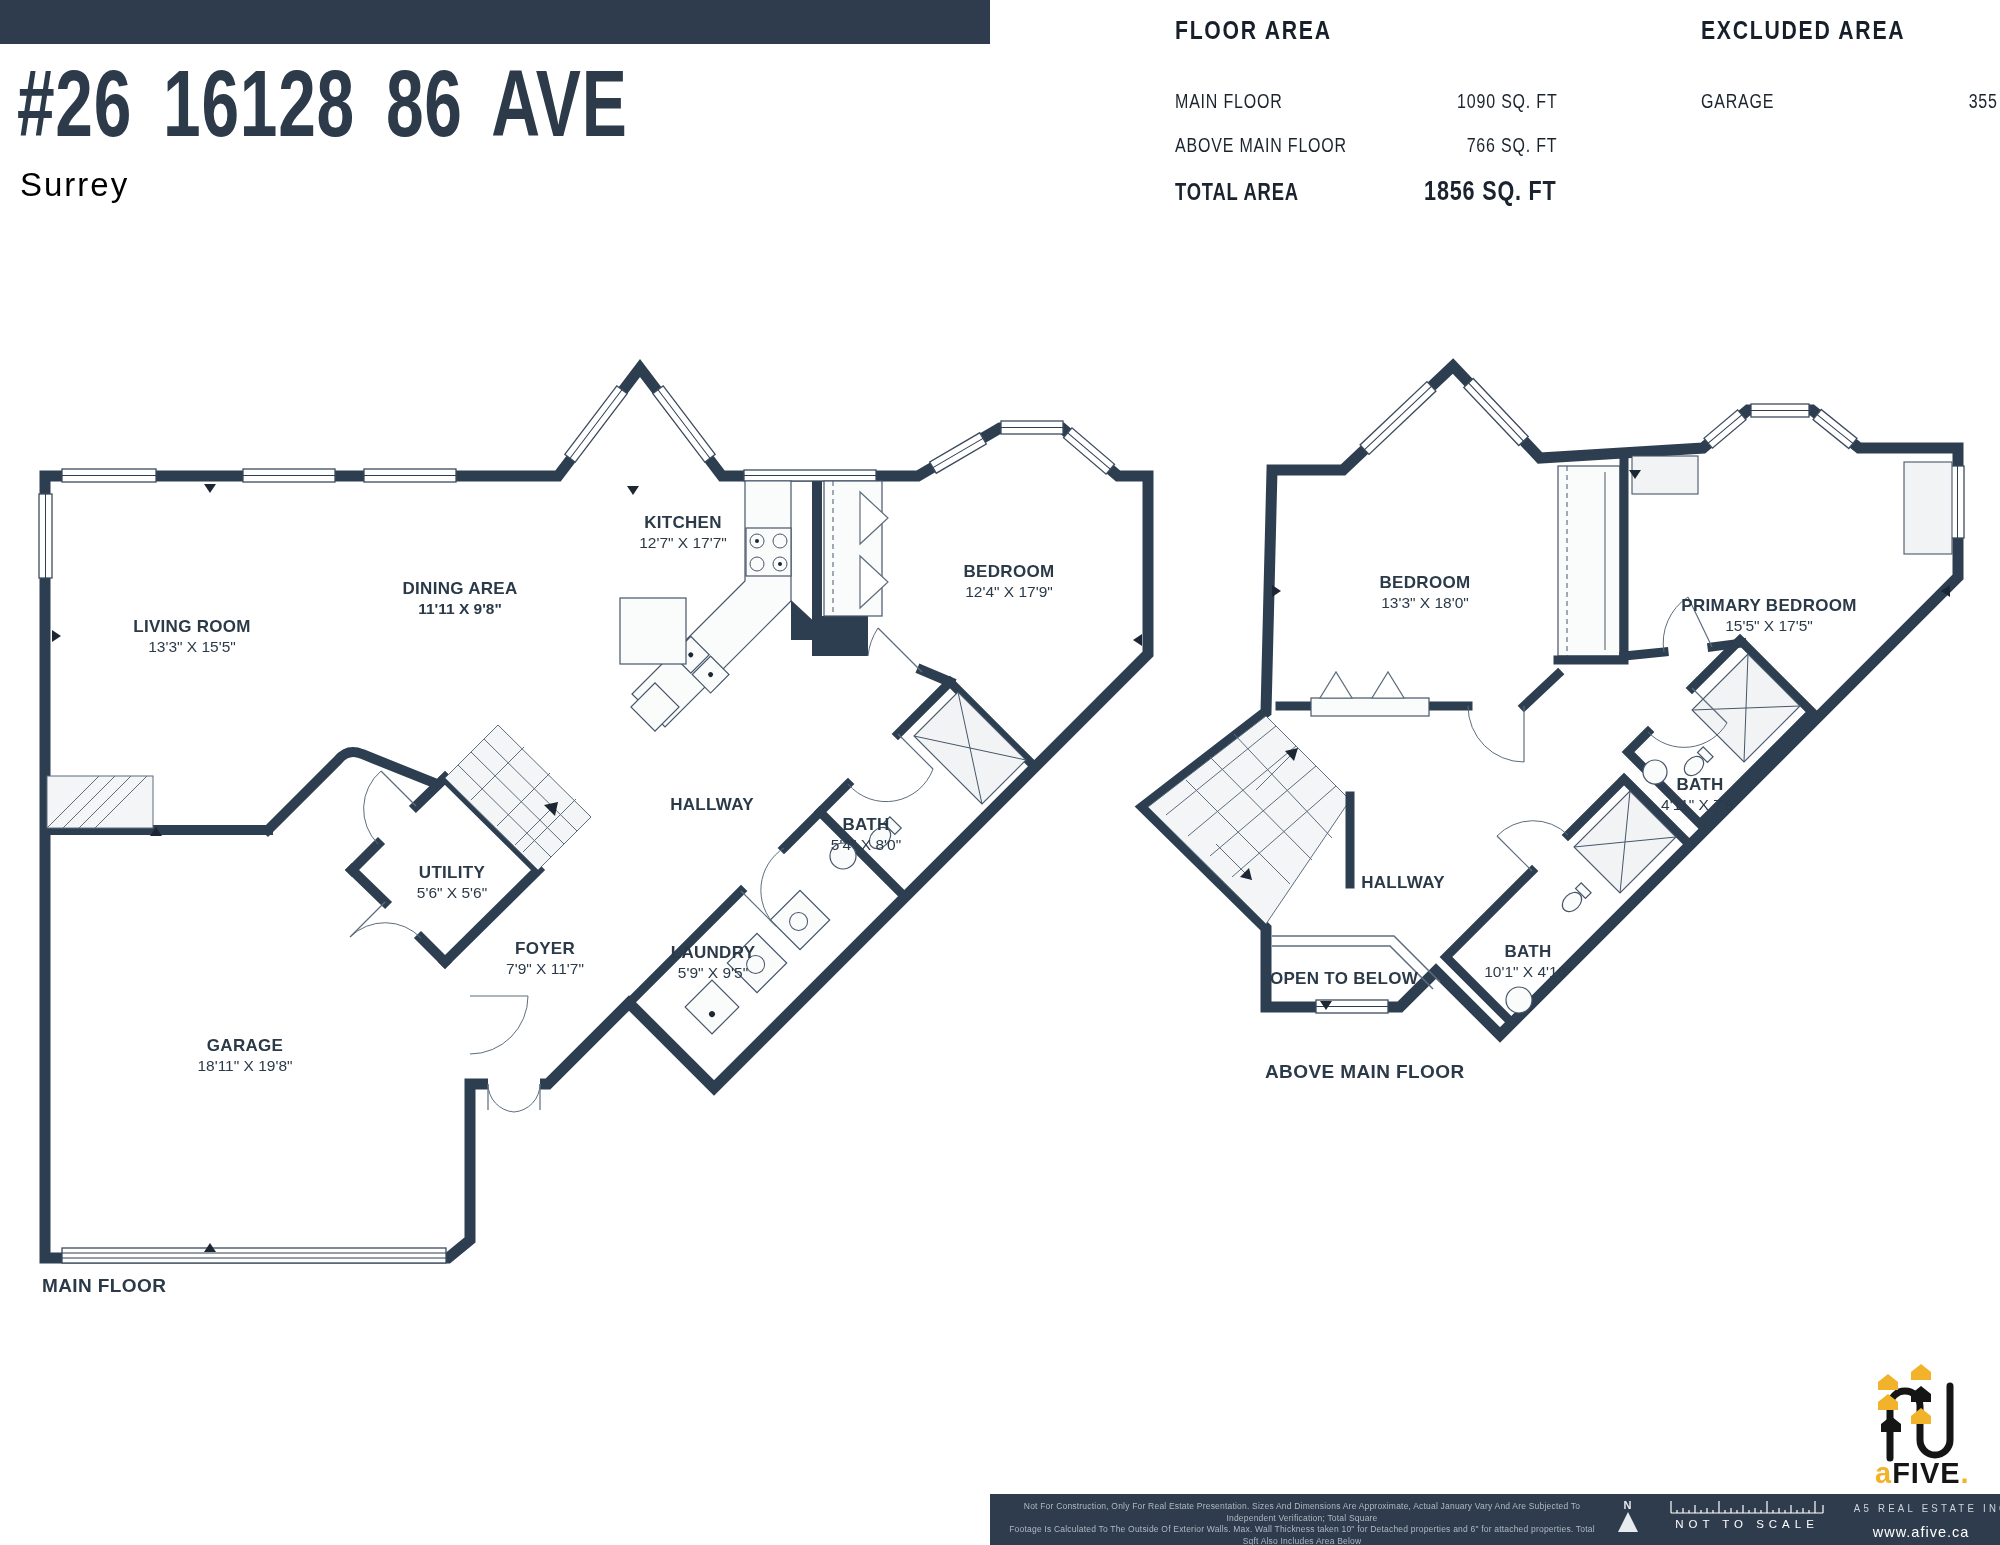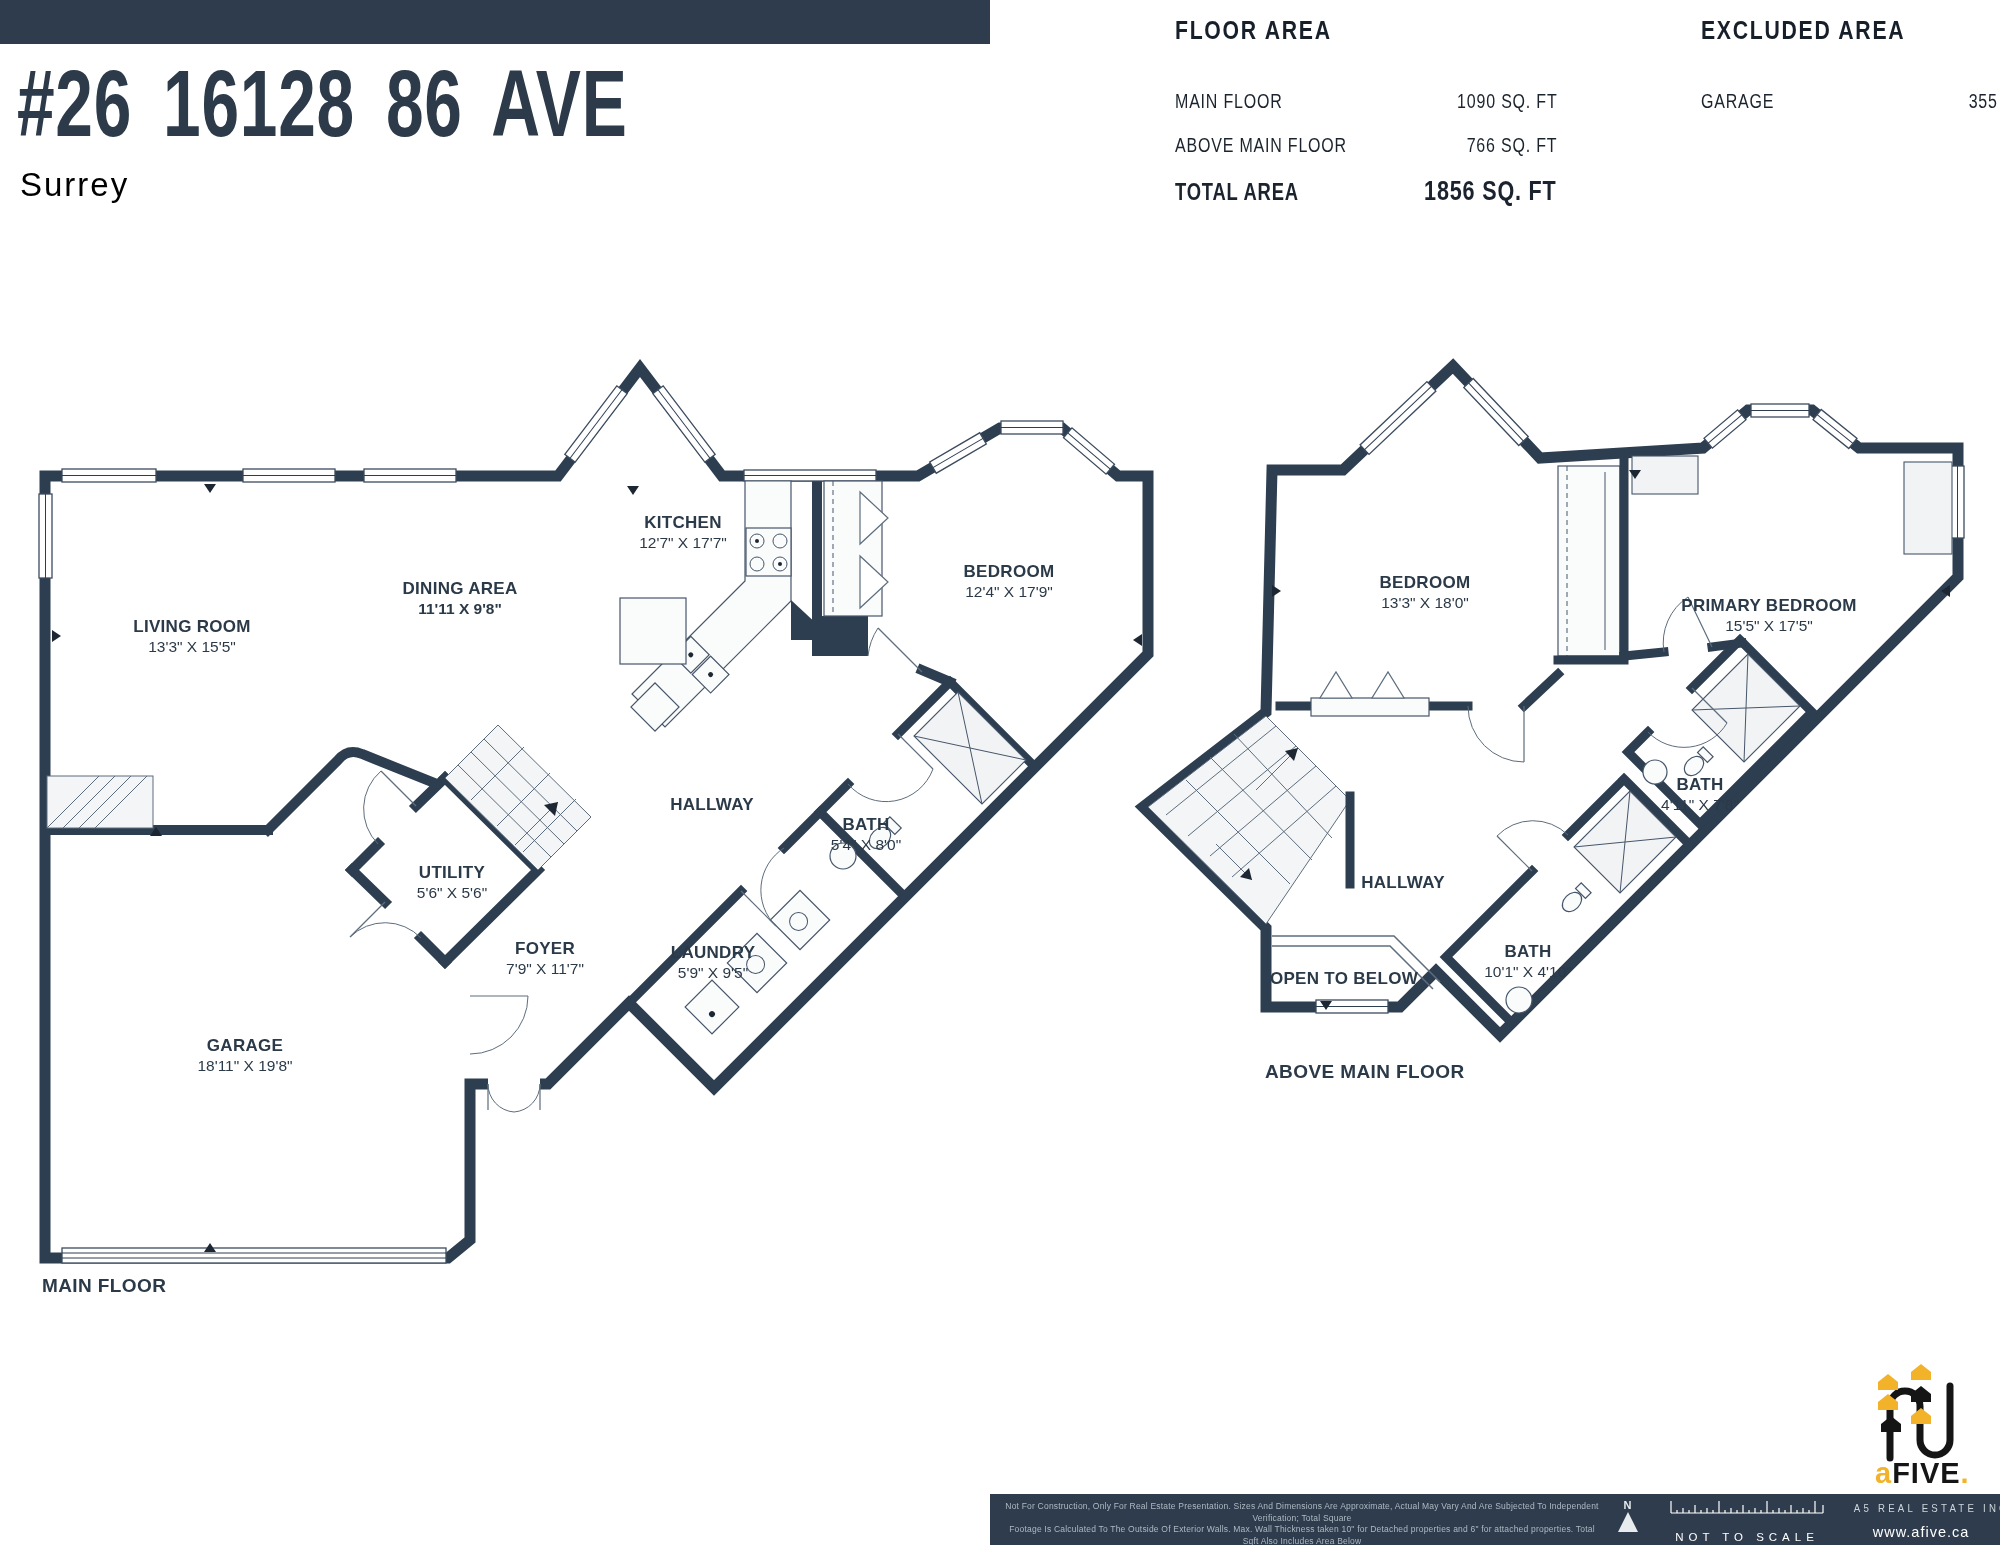--- a/index.html
+++ b/index.html
@@ -44,21 +44,21 @@
   .cap{font-size:19px;font-weight:bold;fill:#2b3a48;text-anchor:start;letter-spacing:.4px}
 
   .footbar{position:absolute;left:990px;top:1494px;width:1010px;height:51px;background:#2e3c4d}
   .disc{position:absolute;left:12px;top:7px;width:600px;text-align:center;
         font-size:8.5px;line-height:11.5px;color:#aeb9c2;letter-spacing:.2px}
   .compass{position:absolute;left:622px;top:5px;width:32px;text-align:center;color:#e8ecef}
   .compass .n{font-size:11px;letter-spacing:1px;font-weight:bold}
   .compass .tri{margin:1px auto 0;width:0;height:0;border-left:10px solid transparent;
                 border-right:10px solid transparent;border-bottom:20px solid #e8ecef}
   .scalebox{position:absolute;left:668px;top:6px;width:178px;text-align:center;color:#fff}
-  .scalebox .nts{font-size:11.5px;letter-spacing:5px;margin-top:13px;white-space:nowrap}
+  .scalebox .nts{font-size:11.5px;letter-spacing:5px;margin-top:0;white-space:nowrap}
   .companybox{position:absolute;left:858px;top:8px;width:146px;text-align:center}
   .companybox .co{font-size:10.5px;letter-spacing:3.5px;color:#cfd6db;white-space:nowrap;
                   transform:scaleX(.92);transform-origin:center}
   .companybox .web{font-size:14.5px;letter-spacing:1px;color:#fff;margin-top:10px}
   .logo{position:absolute;left:1868px;top:1358px;width:108px;height:132px}
 </style>
 </head>
 <body>
 
 <div class="canvas">
@@ -388,21 +388,21 @@
       <path d="M10,44 L20,36 L30,44 V52 H10 Z" fill="#f2b32b"></path>
       <path d="M43,58 L53,50 L63,58 V66 H43 Z" fill="#f2b32b"></path>
       <path d="M43,36 L53,28 L63,36 V44 H43 Z" fill="#151515"></path>
       <path d="M13,66 L23,58 L33,66 V74 H13 Z" fill="#151515"></path>
     </g>
     <text x="7" y="125" font-family="Liberation Sans, sans-serif" font-size="29" font-weight="bold" letter-spacing="1"><tspan fill="#f2b32b">a</tspan><tspan fill="#151515">FIVE</tspan><tspan fill="#f2b32b">.</tspan></text>
   </svg>
 
   <div class="footbar">
     <div class="disc">
-      <div>Not For Construction, Only For Real Estate Presentation. Sizes And Dimensions Are Approximate, Actual May Vary And Are Subjected To Independent Verification; Total Square</div>
+      <div>Not For Construction, Only For Real Estate Presentation. Sizes And Dimensions Are Approximate, Actual January Vary And Are Subjected To Independent Verification; Total Square</div>
       <div>Footage Is Calculated To The Outside Of Exterior Walls.  Max. Wall Thickness taken 10" for Detached properties and 6" for attached properties. Total Sqft Also Includes Area Below</div>
 
     </div>
     <div class="compass">
       <div class="n">N</div>
       <div class="tri"></div>
     </div>
     <div class="scalebox">
       <svg width="160" height="14" viewBox="0 0 160 14">
         <path d="M4,13 H156" stroke="#fff" stroke-width="1.2" fill="none"></path>

